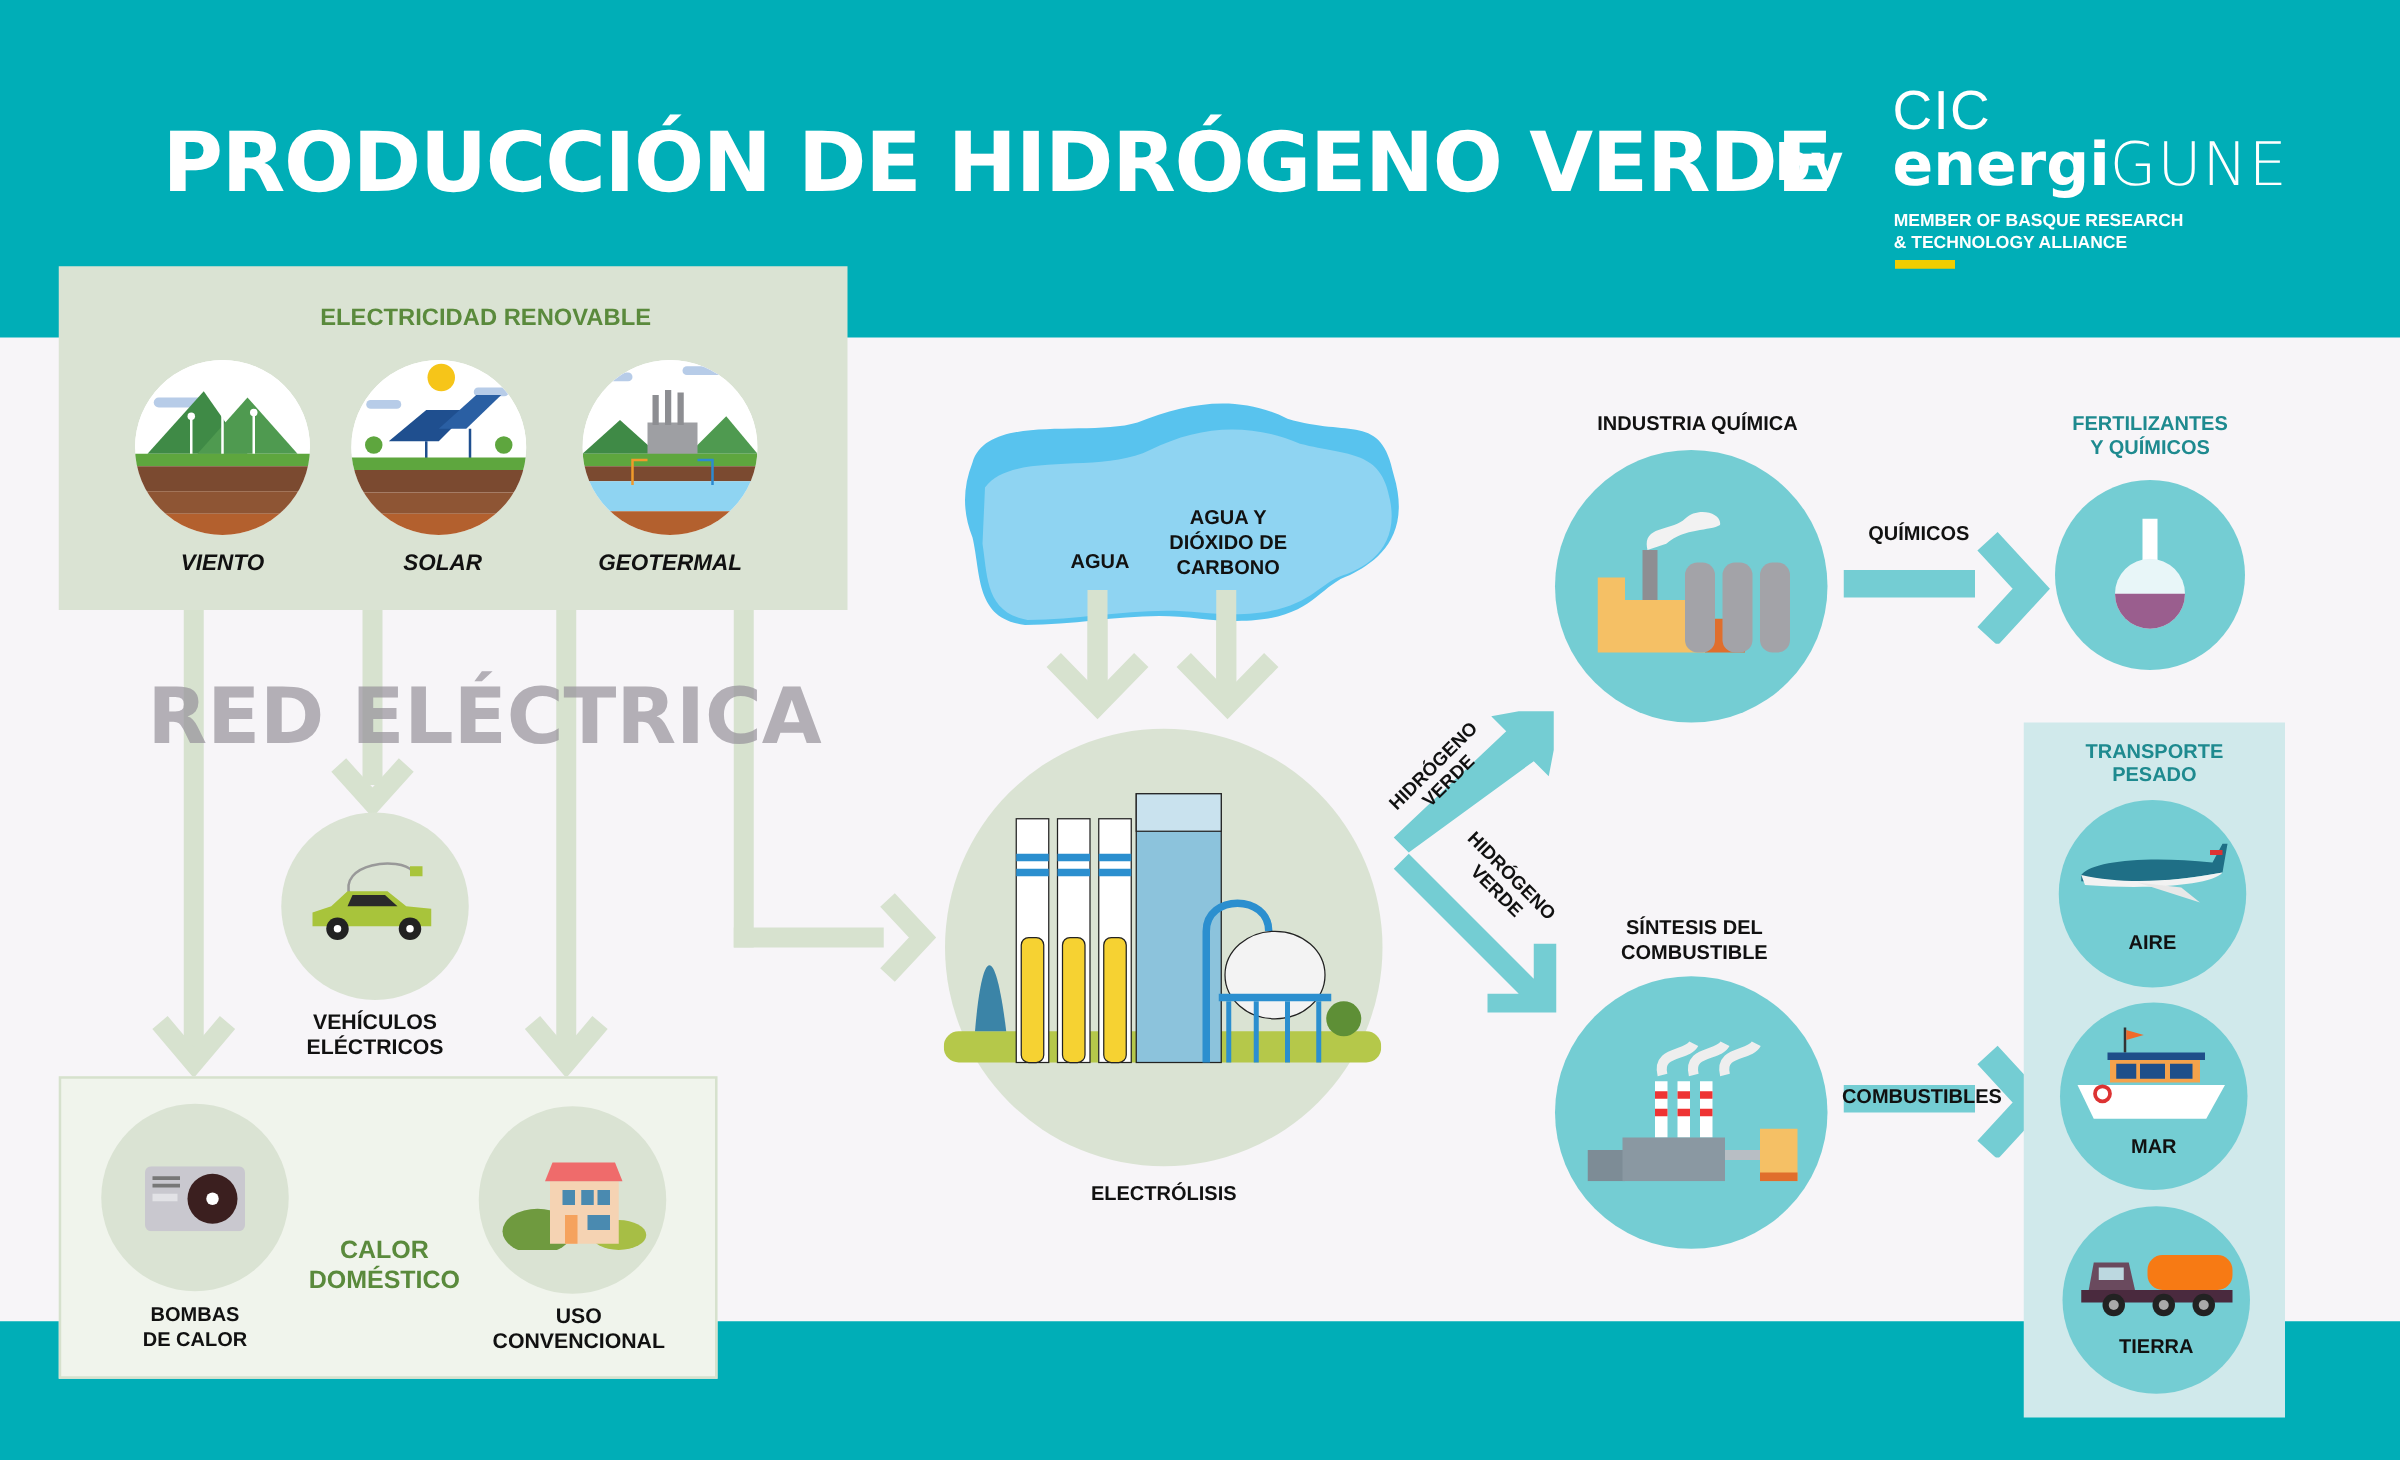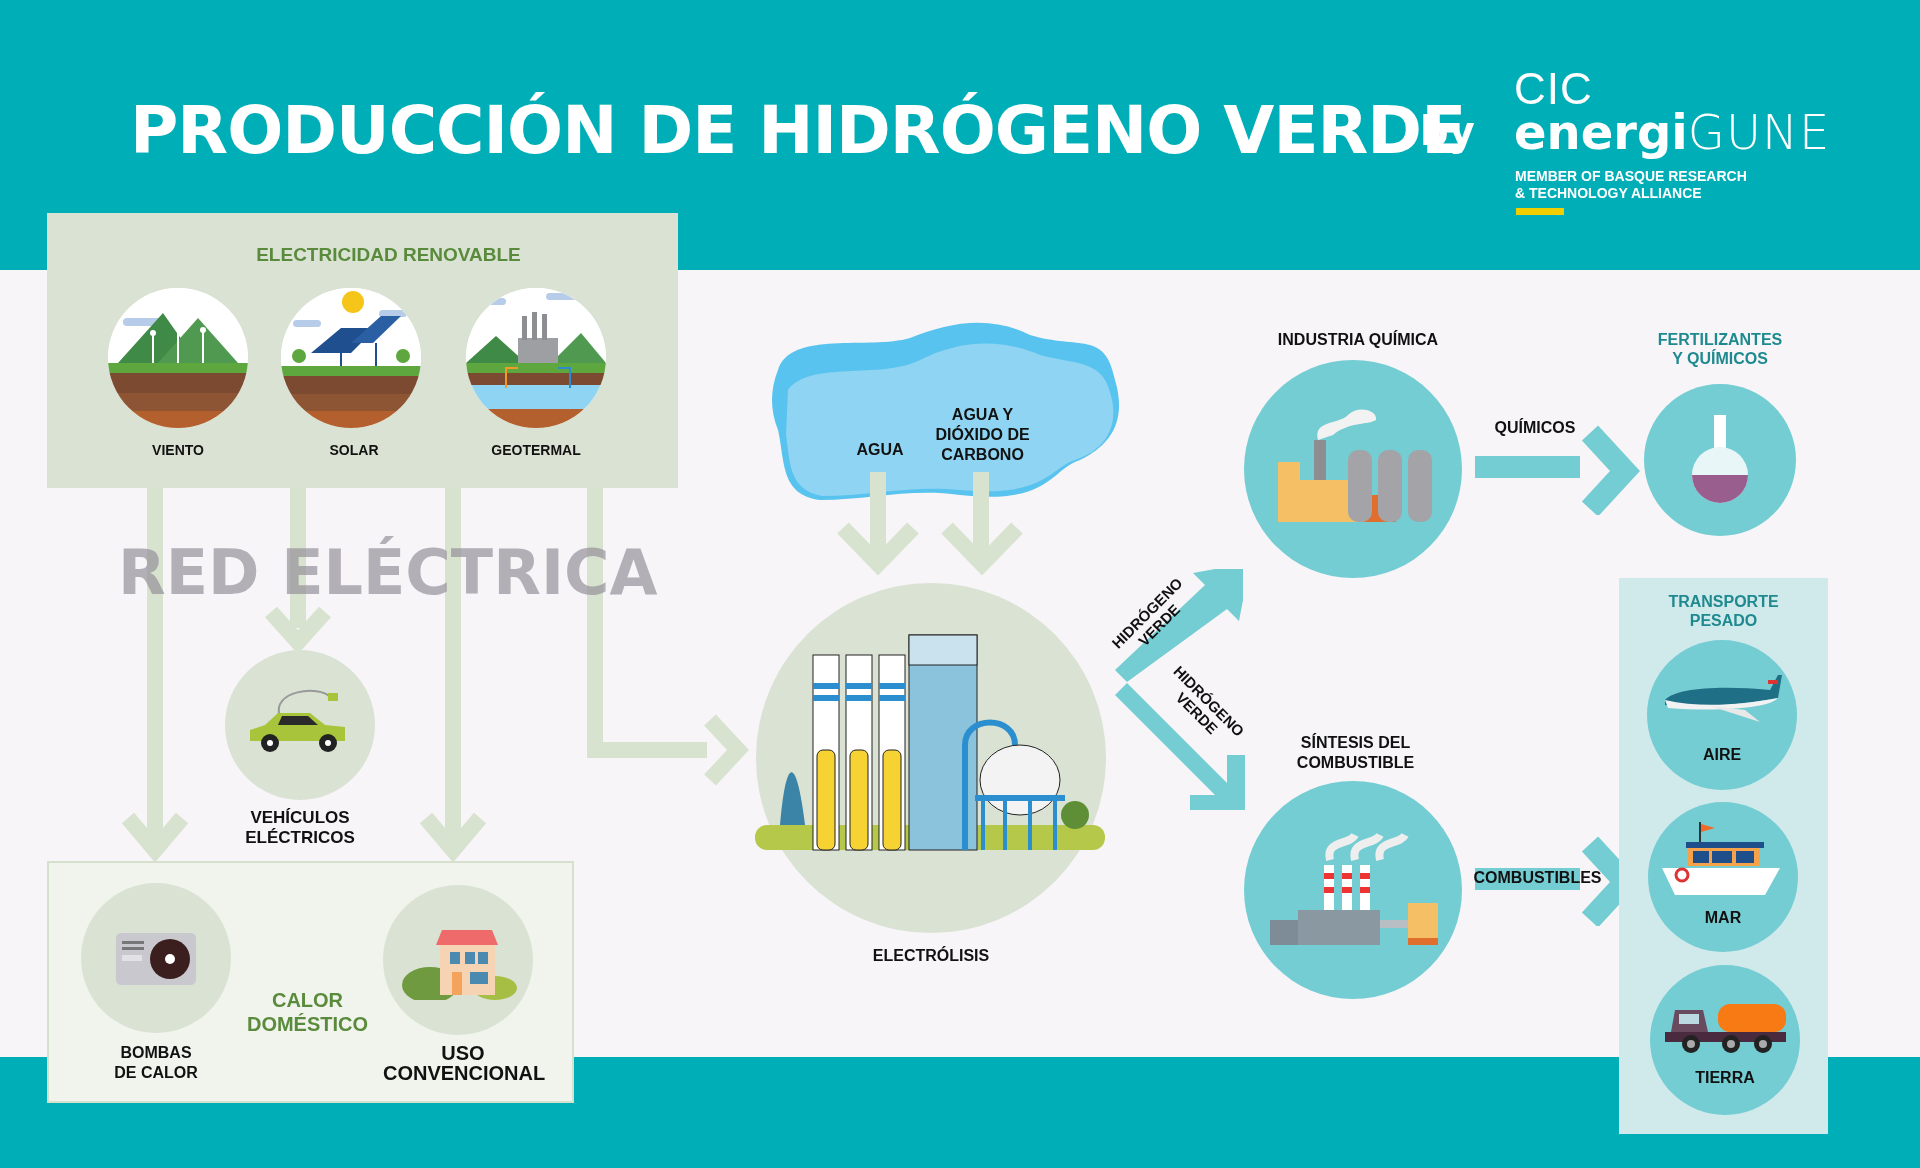--- a/index.html
+++ b/index.html
@@ -15,21 +15,21 @@
   .logo-main b { font-weight: 700; }
   .logo-main span.light { font-weight: 300; letter-spacing: 1px; }
   .logo-sub { left: 1515px; top: 168px; color: #fff; font-size: 14px; font-weight: 700; line-height: 17px; }
   .logo-bar { left: 1516px; top: 208px; width: 48px; height: 7px; background: #f2cd00; }
 
   .green-box { background: #dae3d3; }
   .renew-box { left: 47px; top: 213px; width: 631px; height: 275px; }
   .renew-title { left: 47px; top: 244px; width: 631px; text-align: center; color: #5a8a3c; font-weight: 700; font-size: 19px; margin-left: 26px; }
   .src-circle { width: 140px; height: 140px; border-radius: 50%; overflow: hidden; background: #fff; }
   .lbl { color: #111; font-weight: 700; font-size: 17px; text-align: center; line-height: 20px; }
-  .lbl-lg { font-size: 14px; }
+  .lbl-lg { font-size: 18px; font-style: italic; }
 
   .pipe { background: #d7e2cf; }
   .red-electrica { left: 118px; top: 536px; color: rgba(150,146,154,0.7); font-weight: 700; font-size: 62px; letter-spacing: 0px; white-space: nowrap; font-family: "DejaVu Sans", sans-serif; }
 
   .ev-circle { left: 225px; top: 650px; width: 150px; height: 150px; border-radius: 50%; background: #dae3d3; }
   .calor-box { left: 47px; top: 861px; width: 527px; height: 242px; background: #f0f4ec; border: 2px solid #d6e1cd; }
   .calor-circle { width: 150px; height: 150px; border-radius: 50%; background: #dae3d3; }
   .calor-title { left: 230px; top: 988px; width: 155px; text-align: center; color: #5a8a3c; font-weight: 700; font-size: 20px; line-height: 24px; }
 
   .elec-circle { left: 756px; top: 583px; width: 350px; height: 350px; border-radius: 50%; background: #dae3d3; }
@@ -178,21 +178,21 @@
   <ellipse cx="30" cy="75" rx="28" ry="18" fill="#6f9a3f"></ellipse>
   <ellipse cx="95" cy="78" rx="22" ry="12" fill="#a7be45"></ellipse>
   <rect x="40" y="35" width="55" height="50" fill="#f5d3b3"></rect>
   <polygon points="36,35 98,35 92,20 42,20" fill="#ef6b6b"></polygon>
   <rect x="50" y="42" width="10" height="12" fill="#4a8ab0"></rect>
     <rect x="65" y="42" width="10" height="12" fill="#4a8ab0"></rect>
     <rect x="78" y="42" width="10" height="12" fill="#4a8ab0"></rect>
   <rect x="52" y="62" width="10" height="23" fill="#f5a25d"></rect>
   <rect x="70" y="62" width="18" height="12" fill="#4a8ab0"></rect>
 </svg>
-<div class="abs lbl" style="left:383px;top:1043px;width:160px;font-size:20px;">
+<div class="abs lbl" style="left:383px;top:1043px;width:160px;font-size:17px;">
   <div>USO</div>
   <div>CONVENCIONAL</div>
 </div>
 <div class="abs calor-title">
   <div>CALOR</div>
   <div>DOMÉSTICO</div>
 </div>
 
 <svg class="abs" style="left:760px;top:310px;" width="370" height="210">
   <path d="M18 60 C30 20, 110 40, 150 28 C190 12, 230 5, 270 25 C320 40, 345 20, 355 70 C370 120, 340 140, 320 150 C290 160, 290 195, 200 185 C150 178, 110 190, 60 190 C20 185, 25 150, 18 120 C10 100, 10 80, 18 60 Z" fill="#58c3ee"></path>

